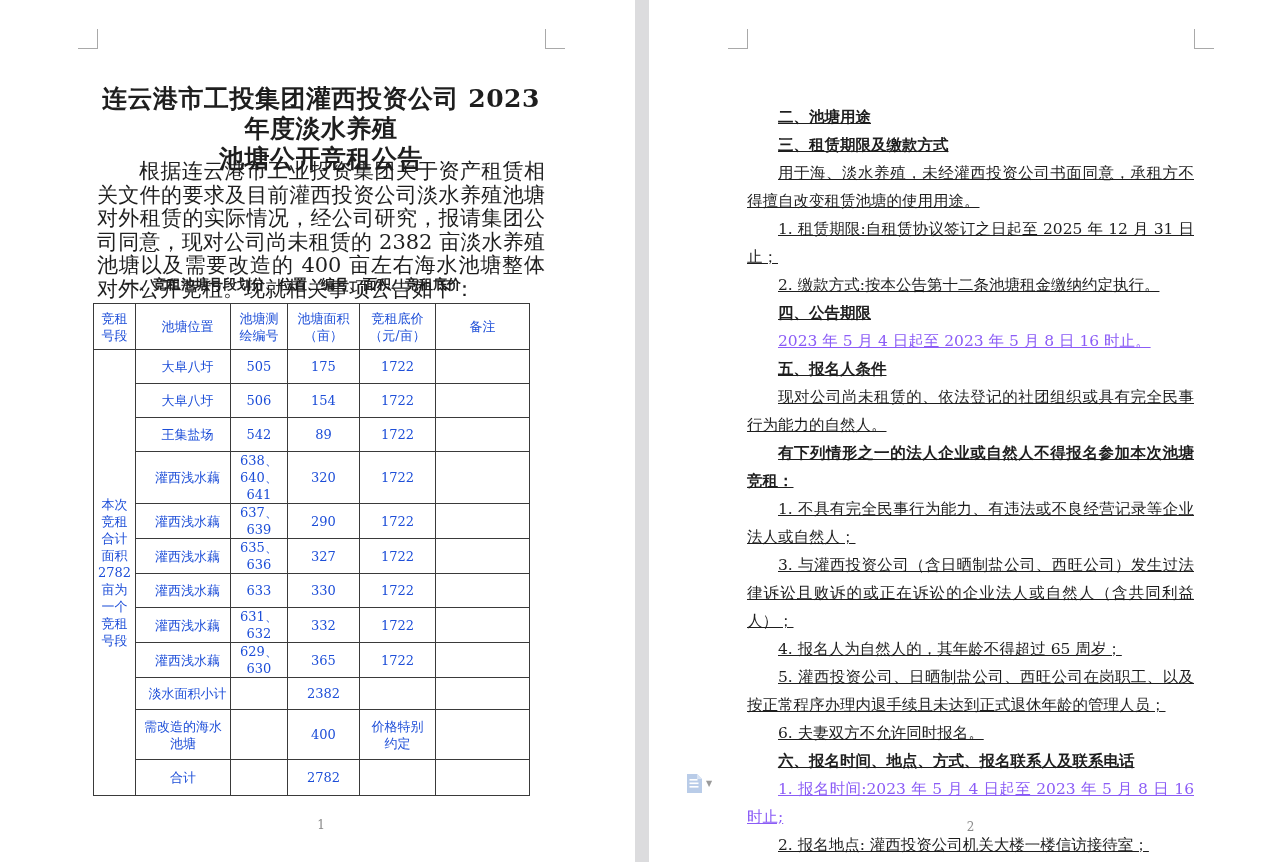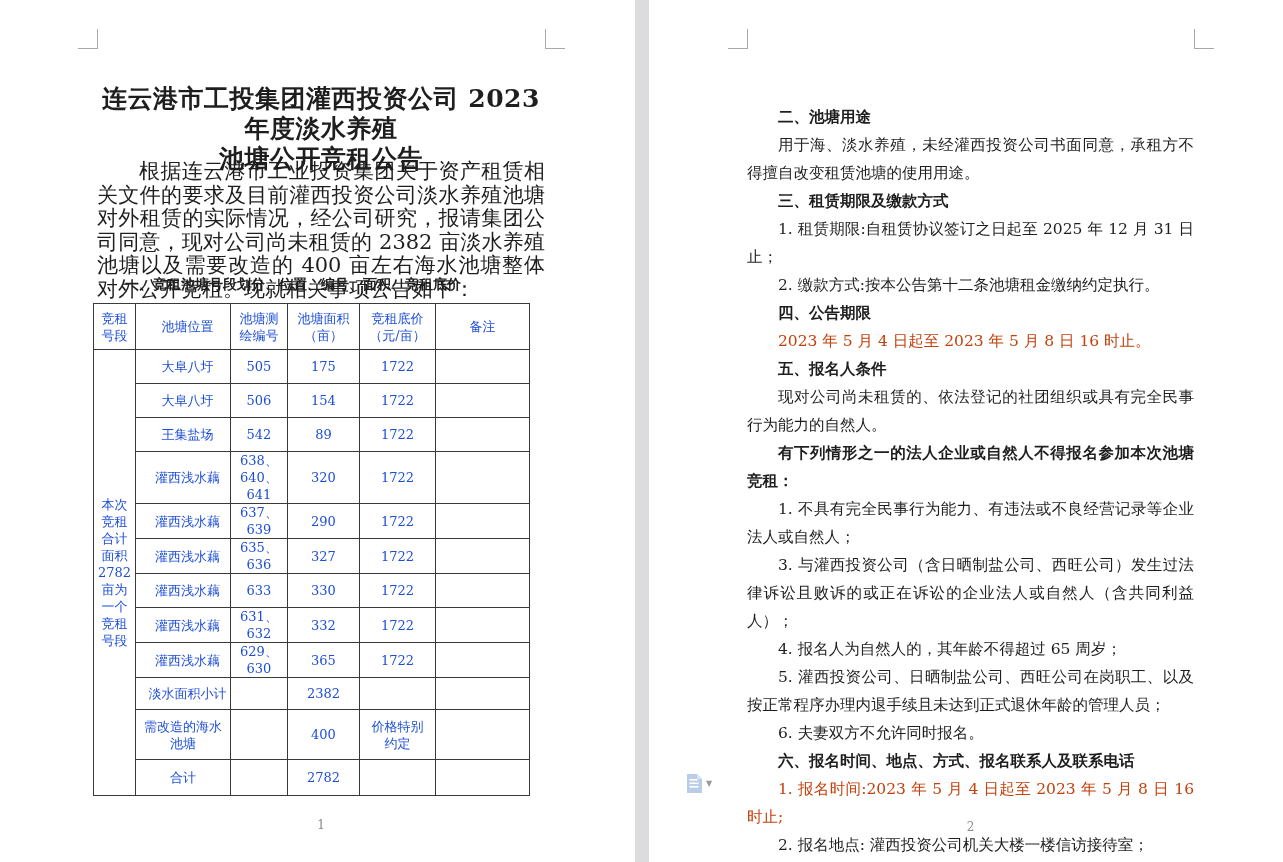--- a/index.html
+++ b/index.html
@@ -29,23 +29,23 @@
   table.bid td.hdl{text-align:center;padding-left:9px;}
   .pre{white-space:pre-line;}
   td.vlabel{white-space:pre-line;line-height:19px;text-align:center;}
   .pagenum{position:absolute;font-size:12px;color:#8a8a8a;text-align:center;}
   .pn1{left:97px;top:818px;width:448px;}
   .pn2{left:747px;top:820px;width:447px;}
 
   
   .p2{position:absolute;left:747px;top:103px;width:447px;font-size:15.5px;
       line-height:28px;text-align:justify;}
-  .p2 .block{text-indent:2em;}
+  .p2 .block{text-indent:2em;text-decoration:underline;}
   .p2 .heading{font-weight:bold;}
-  .p2 .red{color:#c2410c;}
+  .p2 .red{color:#8b5cf6;}
 
   
   .float-btn{position:absolute;left:686px;top:774px;display:flex;align-items:flex-start;
              gap:4px;cursor:pointer;}
   .float-btn .arrow{font-size:8px;color:#9a9a9a;line-height:10px;margin-top:5px;}
 </style>
 </head>
 <body>
 
 <div class="gutter"></div>
@@ -182,22 +182,22 @@
     <td></td>
     <td></td>
   </tr>
 </tbody>
   </table>
 
 <div class="pagenum pn1">1</div>
 
 <div class="p2">
   <div class="block heading">二、池塘用途</div>
+  <div class="block heading">三、租赁期限及缴款方式</div>
   <div class="block">用于海、淡水养殖，未经灌西投资公司书面同意，承租方不得擅自改变租赁池塘的使用用途。</div>
-  <div class="block heading">三、租赁期限及缴款方式</div>
   <div class="block">1. 租赁期限:自租赁协议签订之日起至 2025 年 12 月 31 日止；</div>
   <div class="block">2. 缴款方式:按本公告第十二条池塘租金缴纳约定执行。</div>
   <div class="block heading">四、公告期限</div>
   <div class="block red">2023 年 5 月 4 日起至 2023 年 5 月 8 日 16 时止。</div>
   <div class="block heading">五、报名人条件</div>
   <div class="block">现对公司尚未租赁的、依法登记的社团组织或具有完全民事行为能力的自然人。</div>
   <div class="block heading">有下列情形之一的法人企业或自然人不得报名参加本次池塘竞租：</div>
   <div class="block">1. 不具有完全民事行为能力、有违法或不良经营记录等企业法人或自然人；</div>
   <div class="block">3. 与灌西投资公司（含日晒制盐公司、西旺公司）发生过法律诉讼且败诉的或正在诉讼的企业法人或自然人（含共同利益人）；</div>
   <div class="block">4. 报名人为自然人的，其年龄不得超过 65 周岁；</div>

